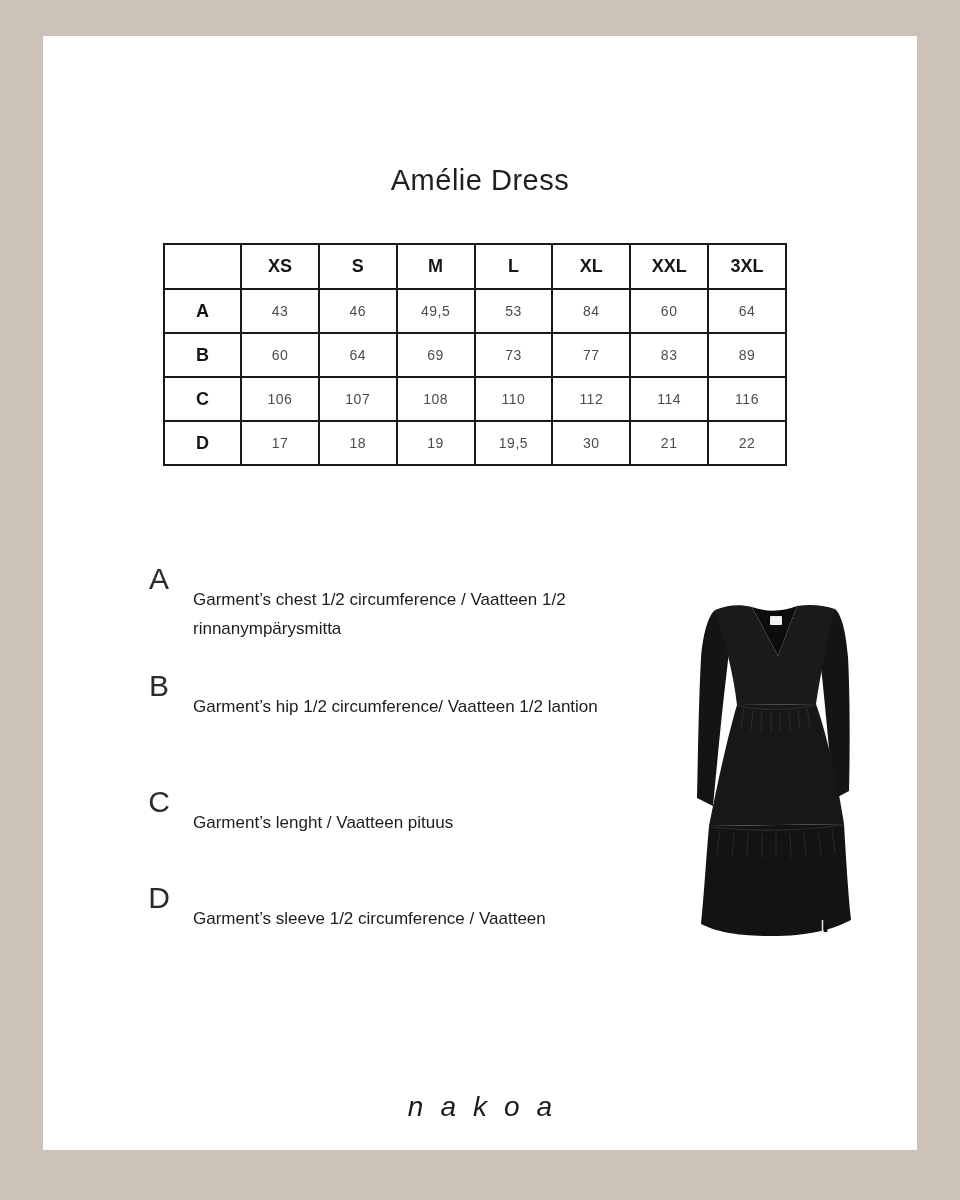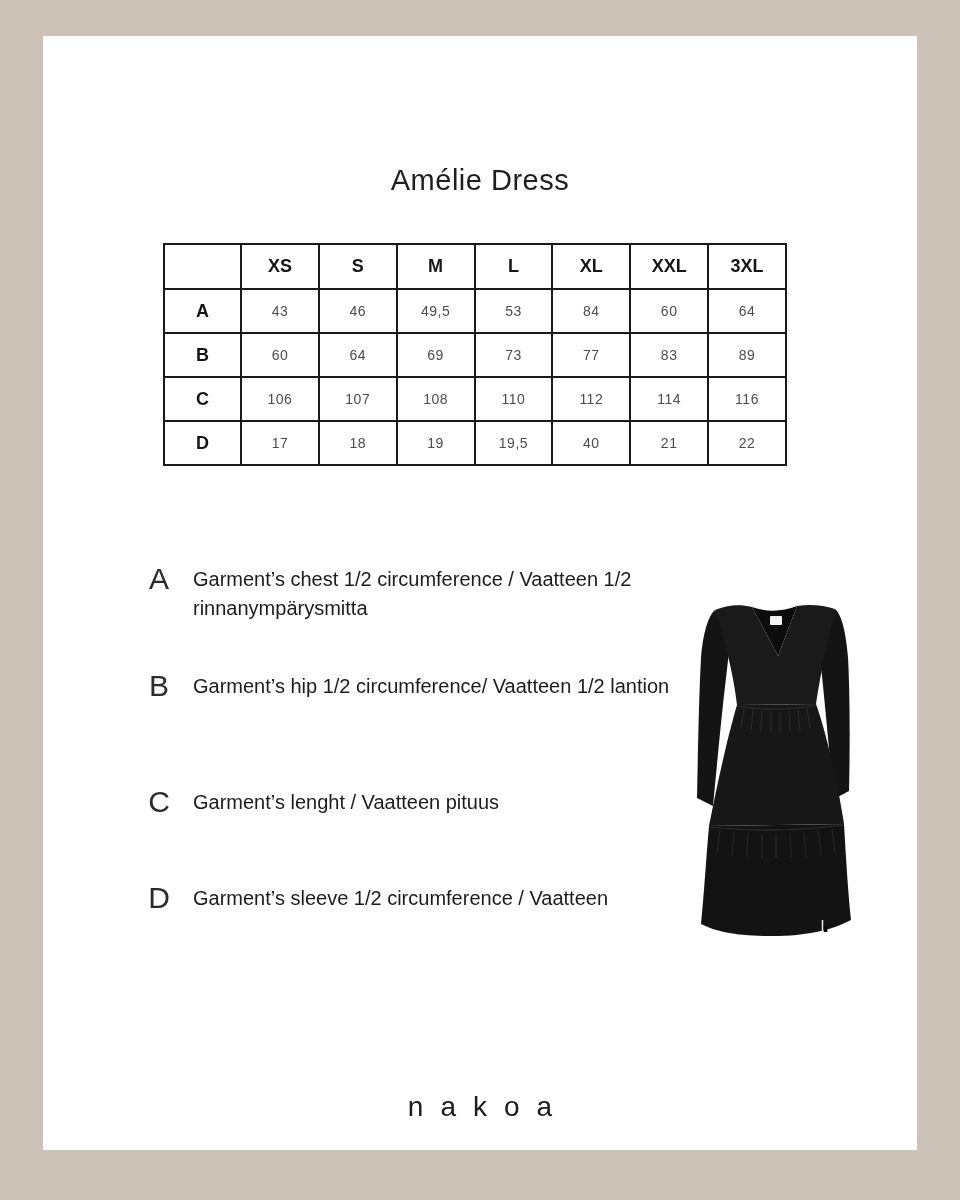--- a/index.html
+++ b/index.html
@@ -65,38 +65,40 @@
     width: 32px;
     line-height: 38px;
     text-align: center;
     font-size: 30px;
     font-weight: 400;
     color: #2b2b2b;
   }
   .legend-text {
     margin-left: 50px;
     white-space: nowrap;
-    font-size: 20px;
+    font-size: 17px;
     line-height: 29px;
     color: #1c1c1c;
+    margin-top: 20px;
   }
   
   .dress {
     position: absolute;
     left: 649px;  
     top: 564px;   
     width: 164px; height: 338px;
   }
   
   .brand-wrap {
     position: absolute;
     left: 0; top: 1055px; 
     width: 100%;
     display: flex;
     justify-content: center;
+    font-style: italic;
   }
   .brand {
     font-size: 28px;
     color: #1c1c1c;
     letter-spacing: 17px;
     margin-right: -17px;
     font-weight: 400;
   }
 </style>
 </head>
@@ -160,21 +162,21 @@
             <td>112</td>
             <td>114</td>
             <td>116</td>
           </tr>
           <tr>
             <th>D</th>
             <td>17</td>
             <td>18</td>
             <td>19</td>
             <td>19,5</td>
-            <td>40</td>
+            <td>30</td>
             <td>21</td>
             <td>22</td>
           </tr>
         </tbody>
     </table>
 
     <div class="legend">
         <div class="legend-row row-0">
           <span class="legend-letter">A</span>
           <div class="legend-text">

